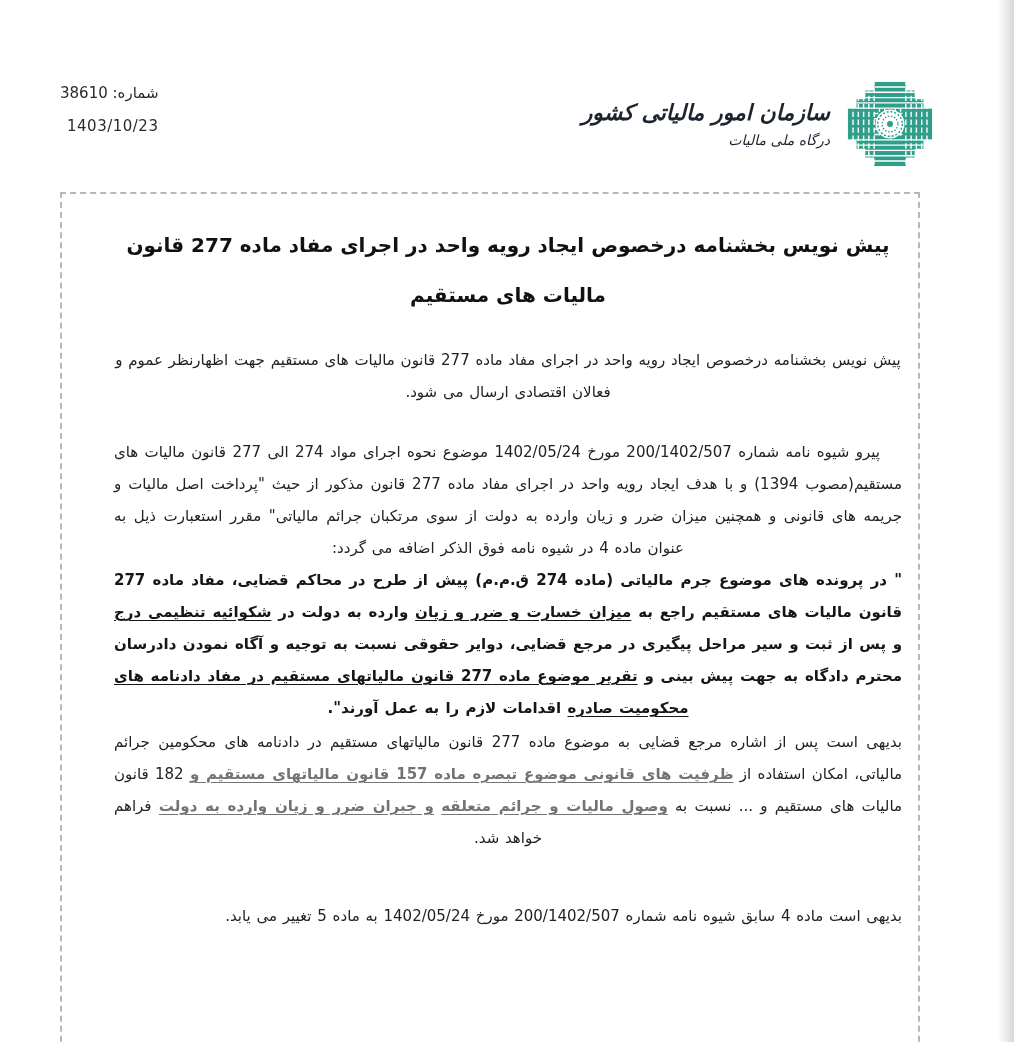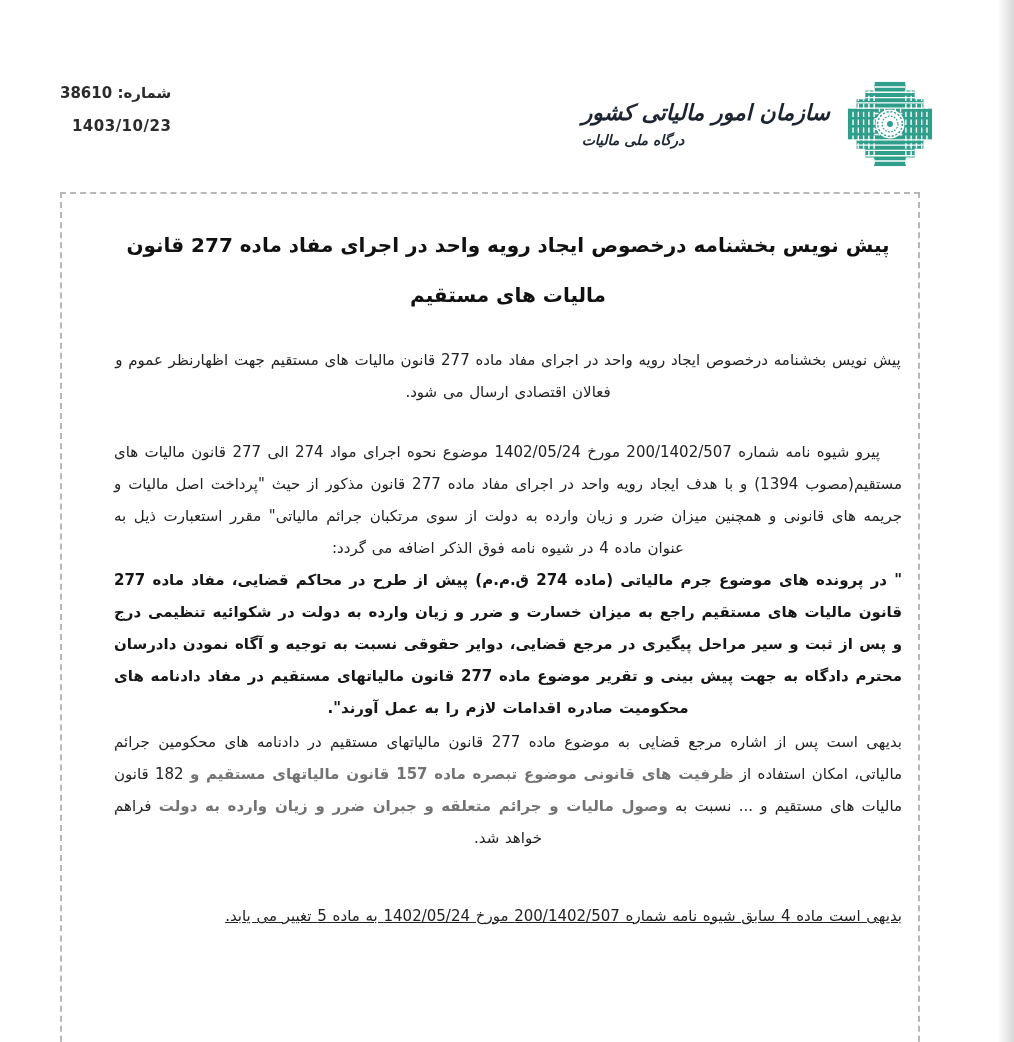--- a/index.html
+++ b/index.html
@@ -11,58 +11,58 @@
   }
   
   .edge-shade{
     position:absolute;top:0;right:0;bottom:0;width:17px;
     background:linear-gradient(to right,#ffffff 0%,#efefef 45%,#d8d8d8 100%);
     border-top-left-radius:6px;
   }
   
   .hdr-left{
     position:absolute;left:60px;top:84px;direction:rtl;text-align:right;
-    font-size:15px;font-weight:bold;color:#2b2b2b;
+    font-size:15px;font-weight:normal;color:#2b2b2b;
   }
   .hdr-left .doc-date{margin-top:15px;letter-spacing:.5px;}
   .org{
     position:absolute;top:80px;right:76px;
     display:flex;flex-direction:row;align-items:center;gap:12px;
   }
-  .org-text{text-align:left;direction:rtl;color:#1c2430;}
+  .org-text{text-align:right;direction:rtl;color:#1c2430;}
   .org-name{
     font-size:22px;font-weight:bold;white-space:nowrap;
     font-style:italic;letter-spacing:-.5px;
   }
-  .org-sub{font-size:14px;font-weight:bold;font-style:italic;margin-top:7px;}
+  .org-sub{font-size:14px;font-weight:normal;font-style:italic;margin-top:7px;}
   .emblem{width:96px;height:88px;flex:0 0 auto;}
   
   .frame{
     position:absolute;left:60px;top:192px;width:860px;height:880px;
     box-sizing:border-box;
     border:2px dashed #b7b7b7;
     padding:26px 16px 0 52px;
     direction:rtl;
   }
   .doc-title{
     font-size:20px;font-weight:bold;text-align:center;
     line-height:50px;color:#111;margin:0 0 0 0;
   }
   .para{font-size:15px;line-height:32px;margin:0;color:#222;word-spacing:1px;}
   .center{text-align:center;}
   .justify{text-align:justify;text-align-last:center;}
-  .right{text-align:right;text-decoration:underline;}
+  .right{text-align:right;}
   .indent{text-indent:22px;}
   .boldp{font-weight:bold;color:#161616;}
   .mt-a{margin-top:24px;}
   .mt-b{margin-top:28px;}
   .mt-c{margin-top:0px;}
   .mt-d{margin-top:2px;}
   .mt-e{margin-top:46px;}
-  .para .u{text-underline-offset:3px;}
+  .para .u{text-decoration:underline;text-underline-offset:3px;}
   .para .b{font-weight:bold;color:#737373;}
 </style>
 </head>
 <body>
 
 <div class="edge-shade"></div>
 
 <div class="hdr-left">
   <div class="doc-number">شماره: 38610</div>
   <div class="doc-date">1403/10/23</div>

